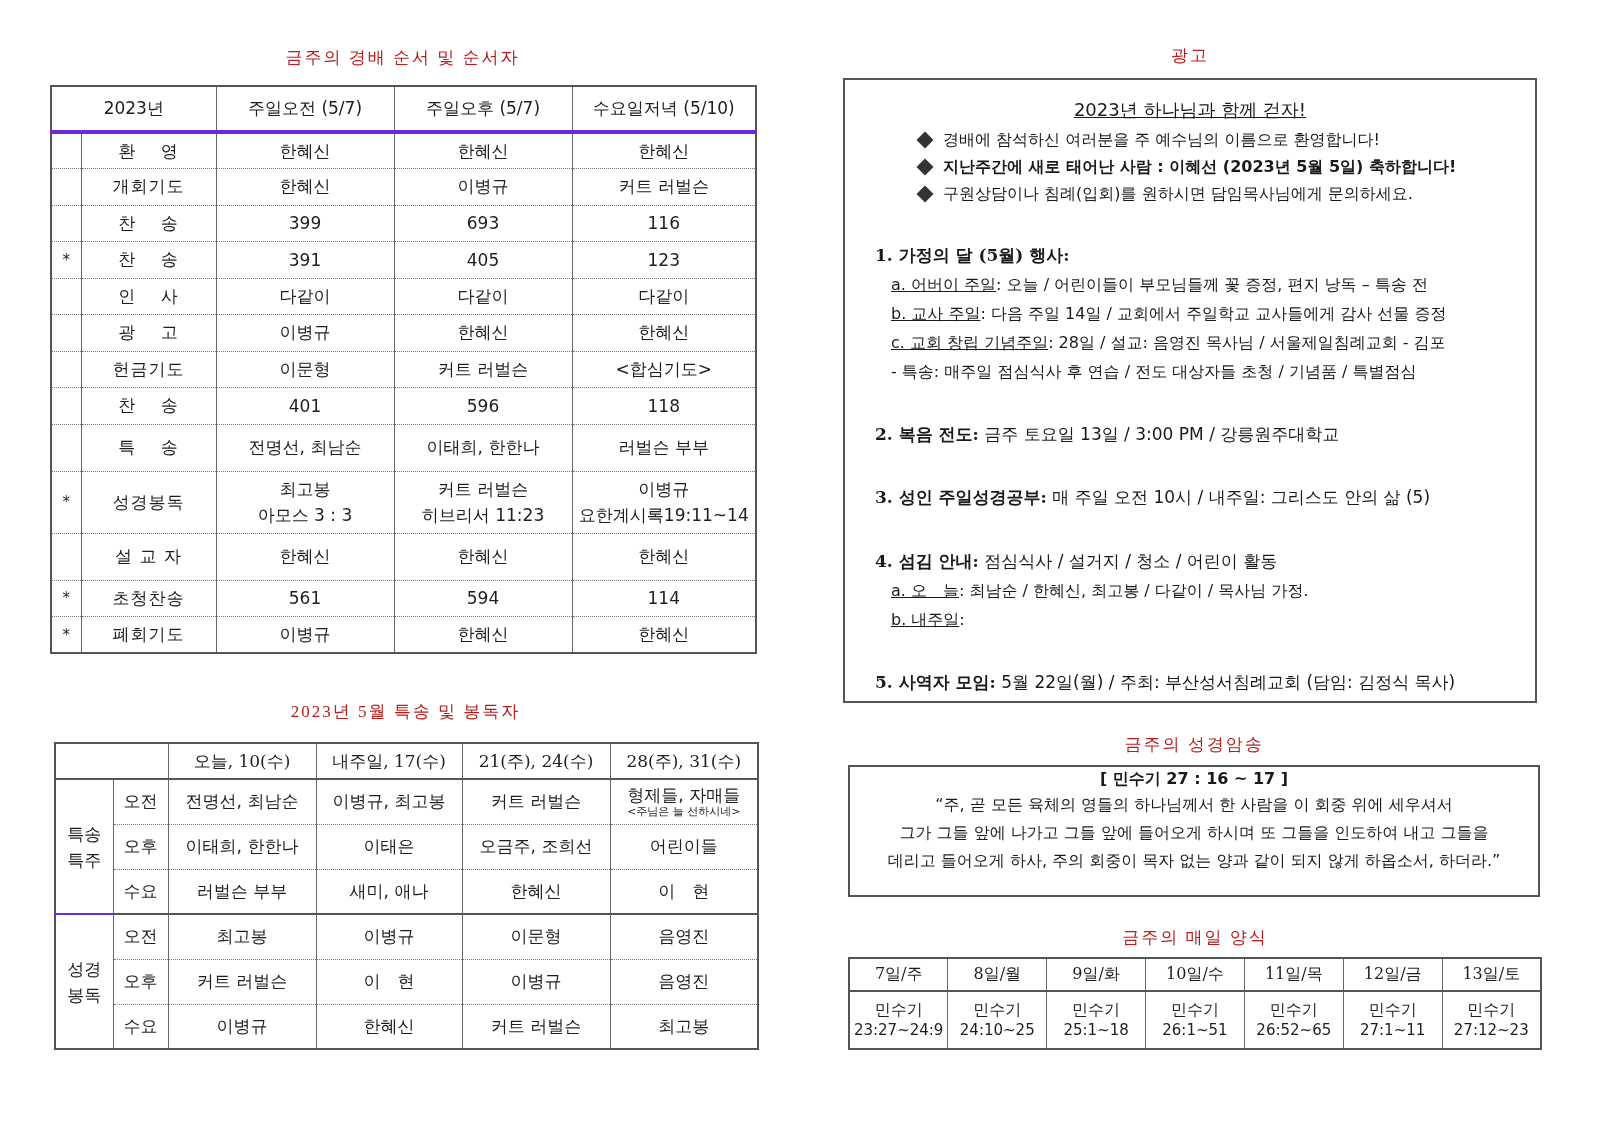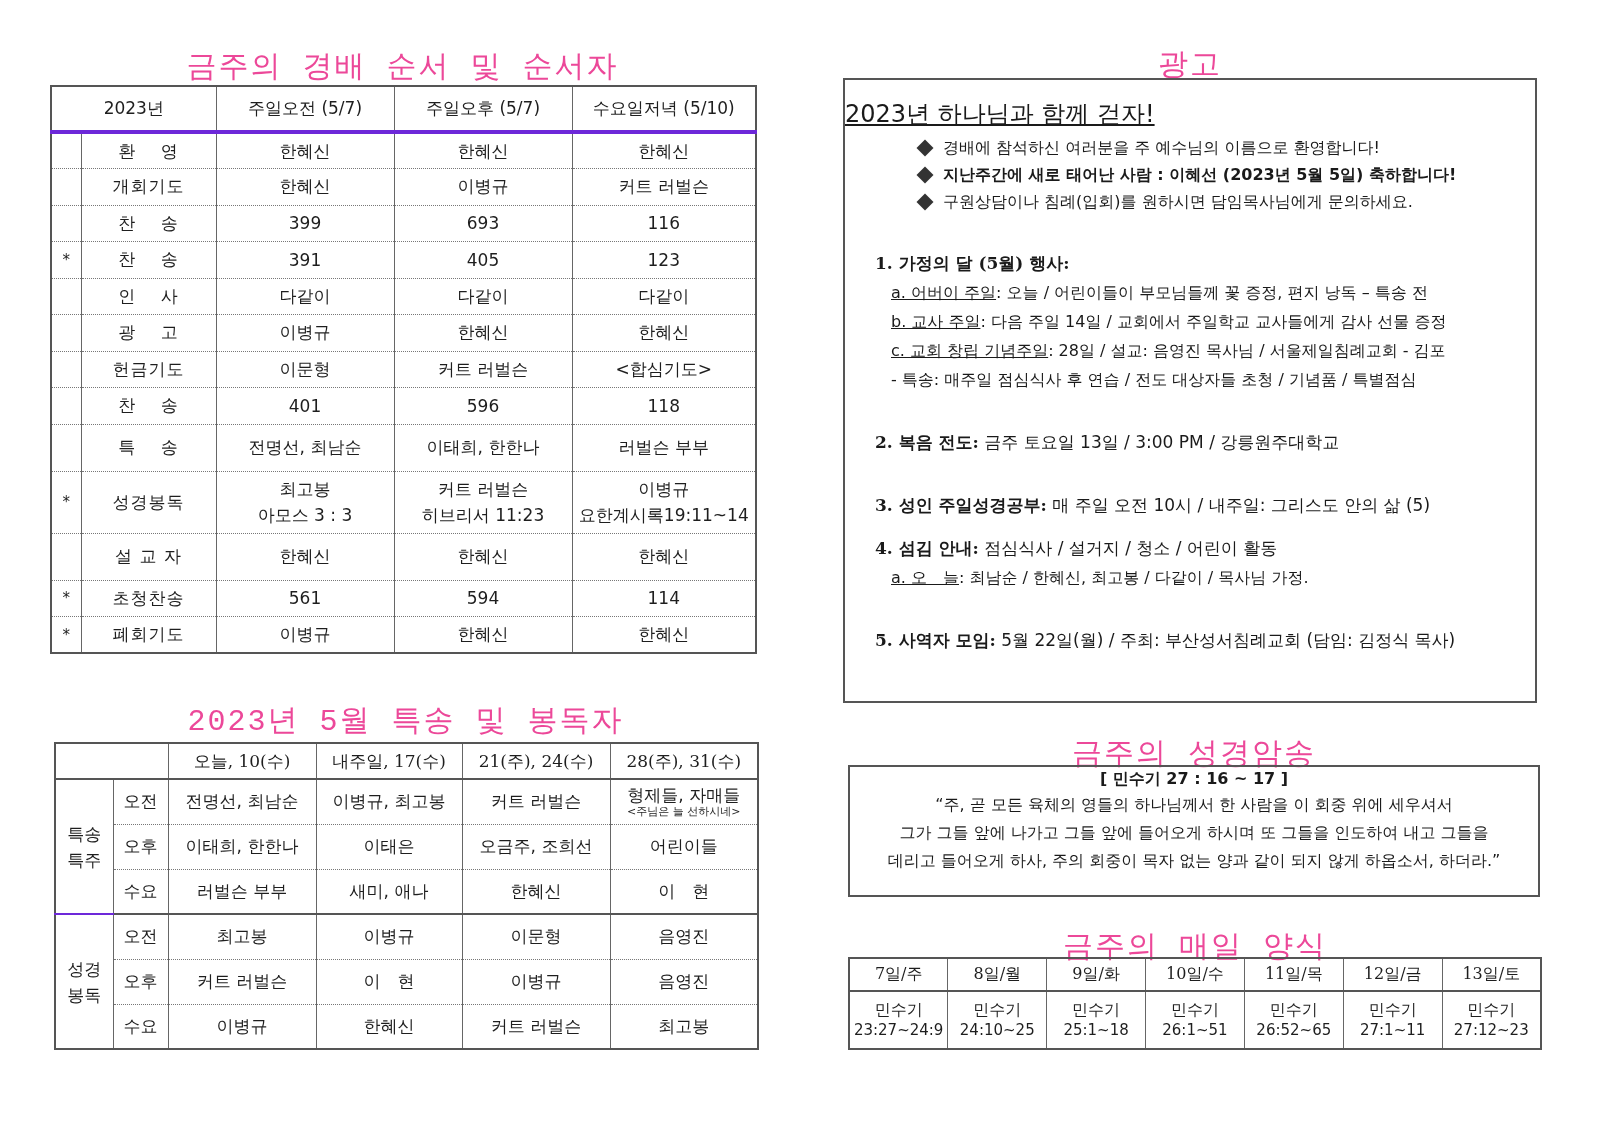--- a/index.html
+++ b/index.html
@@ -1,19 +1,19 @@
 <!DOCTYPE html>
 <html><head>
 <meta charset="utf-8">
 <style>
   * { box-sizing: border-box; margin: 0; padding: 0; }
   html, body { width: 1600px; height: 1132px; background: #ffffff; overflow: hidden; }
   body { font-family: "DejaVu Sans", "Liberation Sans", sans-serif; color: #1a1a1a; position: relative; }
 
-  .section-title { position: absolute; text-align: center; font-family: Liberation Mono, monospace; font-size: 30px; letter-spacing: 2px; color: #ec4899; }
+  .section-title { position: absolute; text-align: center; font-family: Liberation Serif, serif; font-size: 17px; letter-spacing: 2px; color: #b91c1c; }
 
   table { border-collapse: collapse; position: absolute; table-layout: fixed; }
   td, th { text-align: center; vertical-align: middle; font-weight: normal; font-size: 17px; color: #1e1e1e; }
 
   
   #order-table { left: 50px; top: 85px; width: 705px; border: 2px solid #555; }
   #order-table th { height: 46px; border-bottom: 4px solid #6d28d9; border-left: 1.5px solid #666; font-size: 17px; }
   #order-table th:first-child { border-left: none; }
   #order-table td { border-left: 1.5px solid #666; border-top: 1px dotted #777; height: 36.5px; }
   #order-table td.star { border-left: none; width: 30px; font-size: 15px; }
@@ -28,30 +28,30 @@
   #special-table th.blank { border-left: none; }
   #special-table td { border-left: 1.5px solid #666; border-top: 1px dotted #777; height: 45px; font-size: 17px; }
   #special-table td.group { border-left: none; border-top: none; line-height: 26px; }
   #special-table tr.group-start td { border-top: 2px solid #555; }
   #special-table tr.group-first td { border-top: none; }
   #special-table .small { font-size: 11px; display: block; line-height: 14px; }
   #special-table .cell-2line { line-height: 20px; }
 
   
   #ad-box { position: absolute; left: 843px; top: 78px; width: 694px; height: 625px; border: 2px solid #555; padding: 18px 0 0 30px; }
-  #ad-box .ad-headline { font-size: 24px; text-decoration: underline; margin-left: -30px; margin-bottom: 4px; }
+  #ad-box .ad-headline { text-align: center; font-size: 18px; text-decoration: underline; margin-left: -30px; margin-bottom: 4px; }
   #ad-box .bullet { font-size: 16px; margin-left: 44px; line-height: 27px; display: flex; align-items: center; }
   #ad-box .bullet.bold { font-weight: bold; }
   #ad-box .diamond { display: inline-block; width: 12px; height: 12px; background: #333; transform: rotate(45deg); margin-right: 12px; }
   #ad-box .item { font-size: 17px; line-height: 29px; }
   #ad-box .item-title { font-family: "DejaVu Serif", "Liberation Serif", serif; font-weight: bold; }
   #ad-box .sub { font-size: 16px; line-height: 29px; padding-left: 16px; }
   #ad-box .u { text-decoration: underline; }
   #ad-box .gap-l { margin-top: 34px; }
-  #ad-box .gap-m { margin-top: 14px; }
+  #ad-box .gap-m { margin-top: 35px; }
 
   
   #verse-box { position: absolute; left: 848px; top: 765px; width: 692px; height: 132px; border: 2px solid #555; text-align: center; }
   #verse-box .ref { font-weight: bold; font-size: 16px; line-height: 24px; }
   #verse-box .line { font-size: 16px; line-height: 28px; }
 
   
   #daily-table { left: 848px; top: 957px; width: 694px; border: 2px solid #555; }
   #daily-table th { height: 33px; border-left: 1.5px solid #666; border-bottom: 2px solid #555; font-family: "DejaVu Serif", "Liberation Serif", serif; font-size: 16px; }
   #daily-table th:first-child { border-left: none; }
@@ -287,20 +287,21 @@
   </div>
 
   <div class="item gap-l">
     <span class="item-title">3. 성인 주일성경공부:</span><span> 매 주일 오전 10시 / 내주일: 그리스도 안의 삶 (5)</span>
   </div>
 
   <div class="item gap-m">
     <span class="item-title">4. 섬김 안내:</span><span> 점심식사 / 설거지 / 청소 / 어린이 활동</span>
   </div>
   <div class="sub"><span class="u">a. 오　늘</span><span>: 최남순 / 한혜신, 최고봉 / 다같이 / 목사님 가정.</span></div>
+  <div class="sub"><span class="u">b. 내주일</span><span>:</span></div>
 
   <div class="item gap-l">
     <span class="item-title">5. 사역자 모임:</span><span> 5월 22일(월) / 주최: 부산성서침례교회 (담임: 김정식 목사)</span>
   </div>
 </div>
 
 <div class="section-title" style="left:848px; top:733px; width:692px;">금주의 성경암송</div>
 <div id="verse-box">
   <div class="ref">[ 민수기 27 : 16 ~ 17 ]</div>
   <div class="line">“주, 곧 모든 육체의 영들의 하나님께서 한 사람을 이 회중 위에 세우셔서</div>

